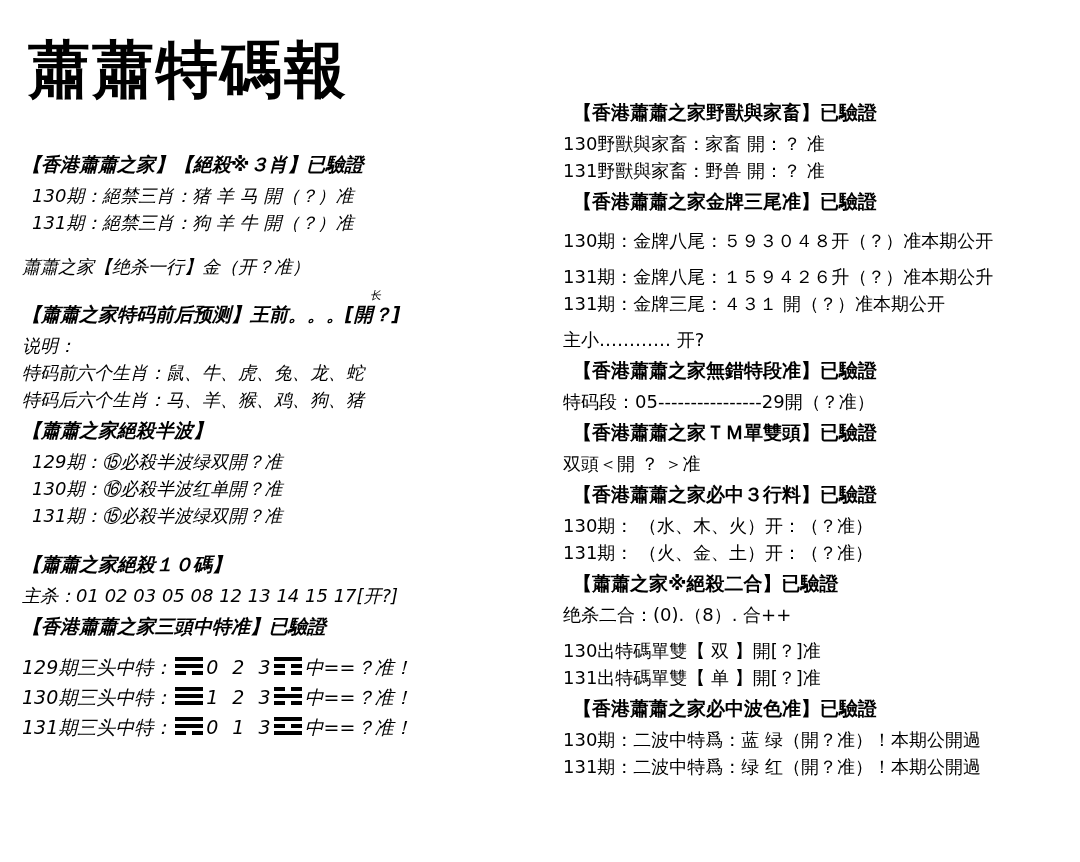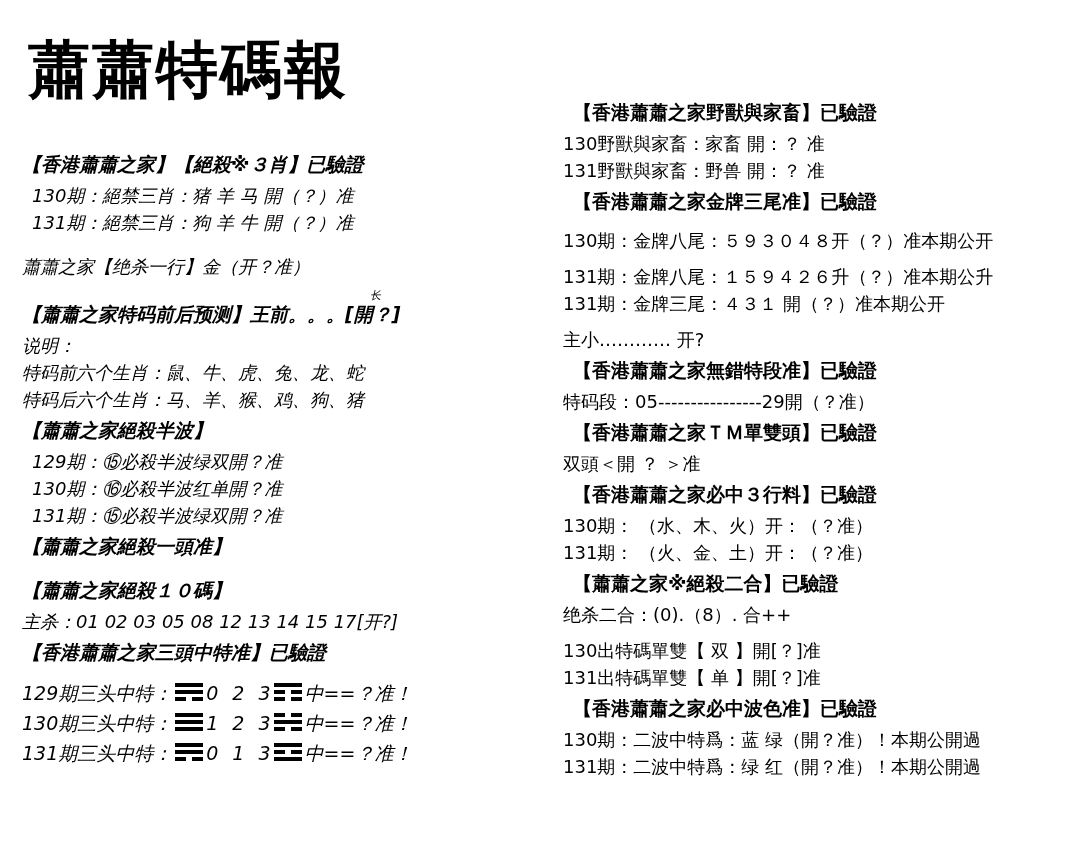--- a/index.html
+++ b/index.html
@@ -134,21 +134,20 @@
     <div class="gap-sm"></div>
     <div class="hd">【蕭蕭之家絕殺半波】</div>
     <div class="gap-sm"></div>
     <div class="line indent">129期：⑮必殺半波绿双開？准</div>
     <div class="gap-sm"></div>
     <div class="line indent">130期：⑯必殺半波红单開？准</div>
     <div class="gap-sm"></div>
     <div class="line indent">131期：⑮必殺半波绿双開？准</div>
 
     <div class="gap-sm"></div>
-    <div class="hd">【蕭蕭之家絕殺一頭准】</div>
     <div class="gap-sm"></div>
 
     <div class="gap-sm"></div>
     <div class="hd">【蕭蕭之家絕殺１０碼】</div>
     <div class="gap-sm"></div>
     <div class="line">主杀：01 02 03 05 08 12 13 14 15 17[开?]</div>
 
     <div class="gap-sm"></div>
     <div class="hd">【香港蕭蕭之家三頭中特准】已驗證</div>
     <div class="gap-md"></div>

